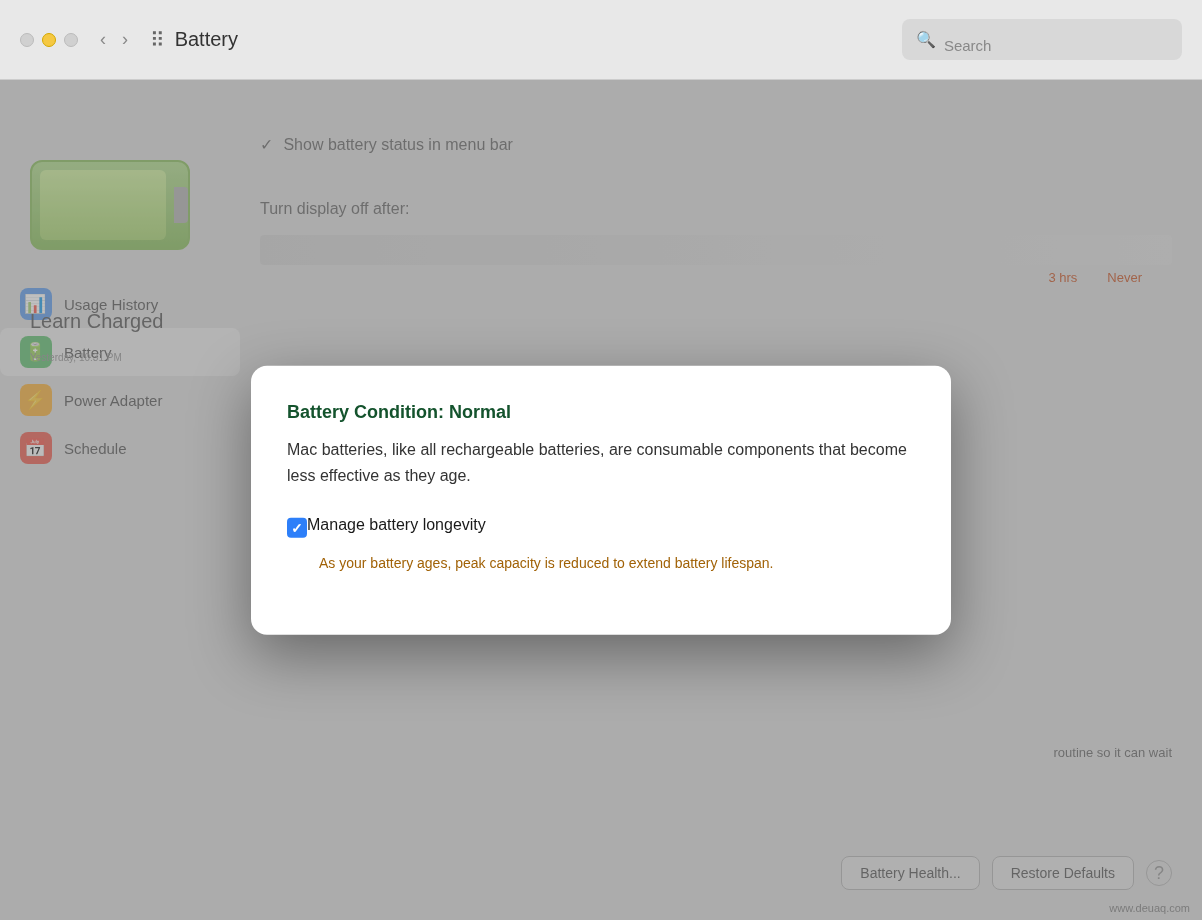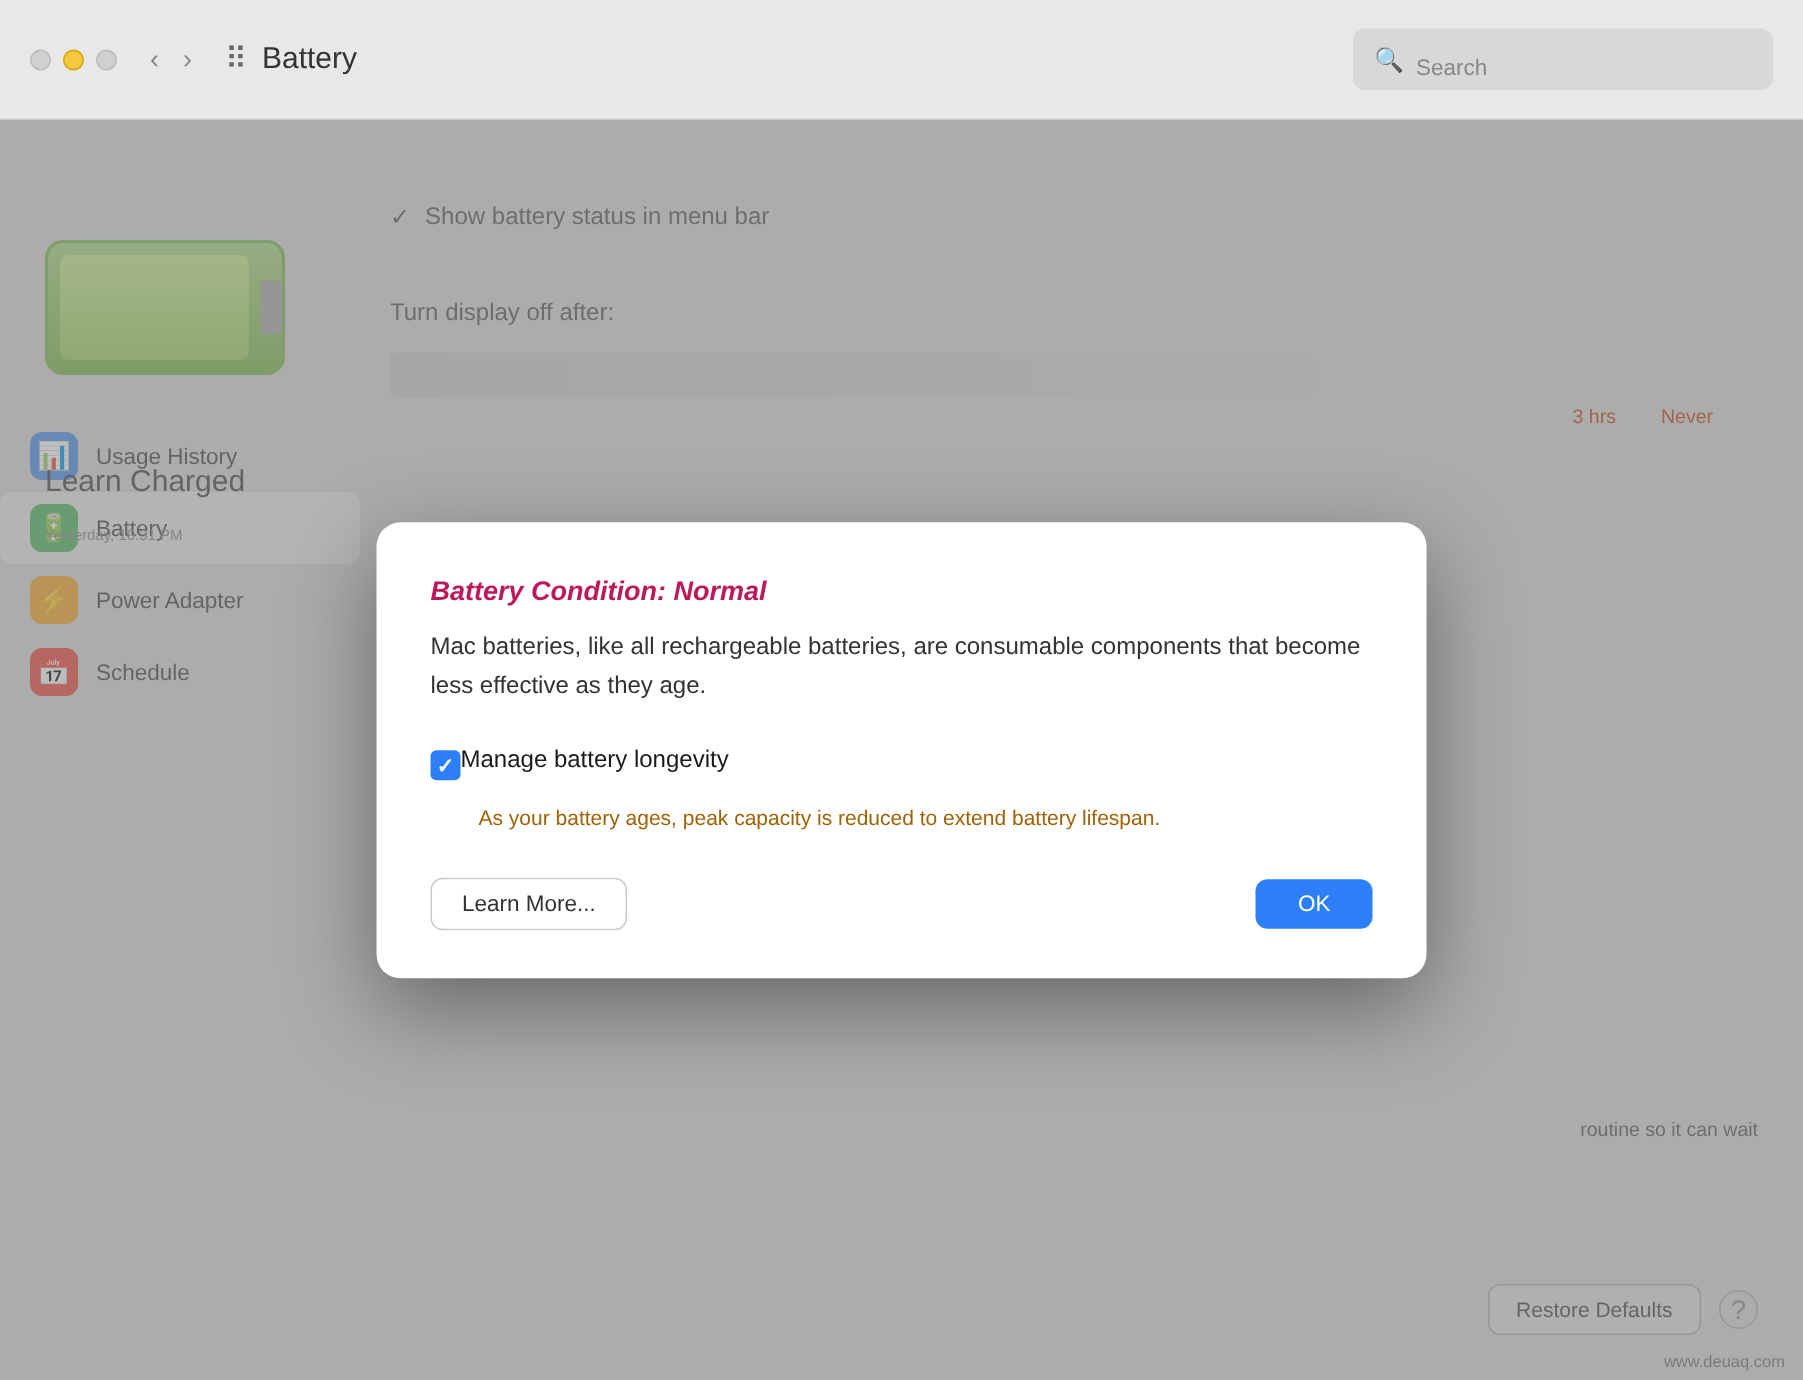--- a/index.html
+++ b/index.html
@@ -284,23 +284,22 @@
       background: white;
       border-radius: 16px;
       width: 700px;
       padding: 36px 36px 32px 36px;
       box-shadow: 0 20px 60px rgba(0,0,0,0.4);
       z-index: 20;
     }
     .dialog-title {
       font-size: 18px;
       font-weight: 700;
-      color: #be185d;
+      color: #14532d;
       margin-bottom: 14px;
-      font-style: italic;
     }
     .dialog-desc {
       font-size: 16px;
       color: #333;
       line-height: 1.6;
       margin-bottom: 28px;
     }
     .checkbox-row {
       display: flex;
       align-items: flex-start;
@@ -438,37 +437,34 @@
     </div>
 
     <div class="bg-fully-charged">Learn Charged</div>
     <div class="bg-yesterday">Yesterday, 10:31 PM</div>
 
     <div class="bg-calendar">lendar, and other</div>
 
     <div class="bg-routine">routine so it can wait</div>
 
     <div class="bg-bottom-buttons">
+      <button class="bg-btn">Battery Health...</button>
       <button class="bg-btn">Restore Defaults</button>
       <div class="bg-help">?</div>
     </div>
   </div>
 
   <div class="overlay"></div>
 
   <div class="dialog">
     <div class="dialog-title">Battery Condition: Normal</div>
     <div class="dialog-desc">Mac batteries, like all rechargeable batteries, are consumable components that become less effective as they age.</div>
 
     <div class="checkbox-row">
       <div class="checkbox-blue"></div>
       <span class="checkbox-label">Manage battery longevity</span>
     </div>
     <div class="checkbox-sublabel">As your battery ages, peak capacity is reduced to extend battery lifespan.</div>
 
-    <div class="dialog-footer">
-      <button class="btn-learn-more">Learn More...</button>
-      <button class="btn-ok">OK</button>
-    </div>
   </div>
 
   <div class="watermark">www.deuaq.com</div>
 </div>
 
 </body></html>

